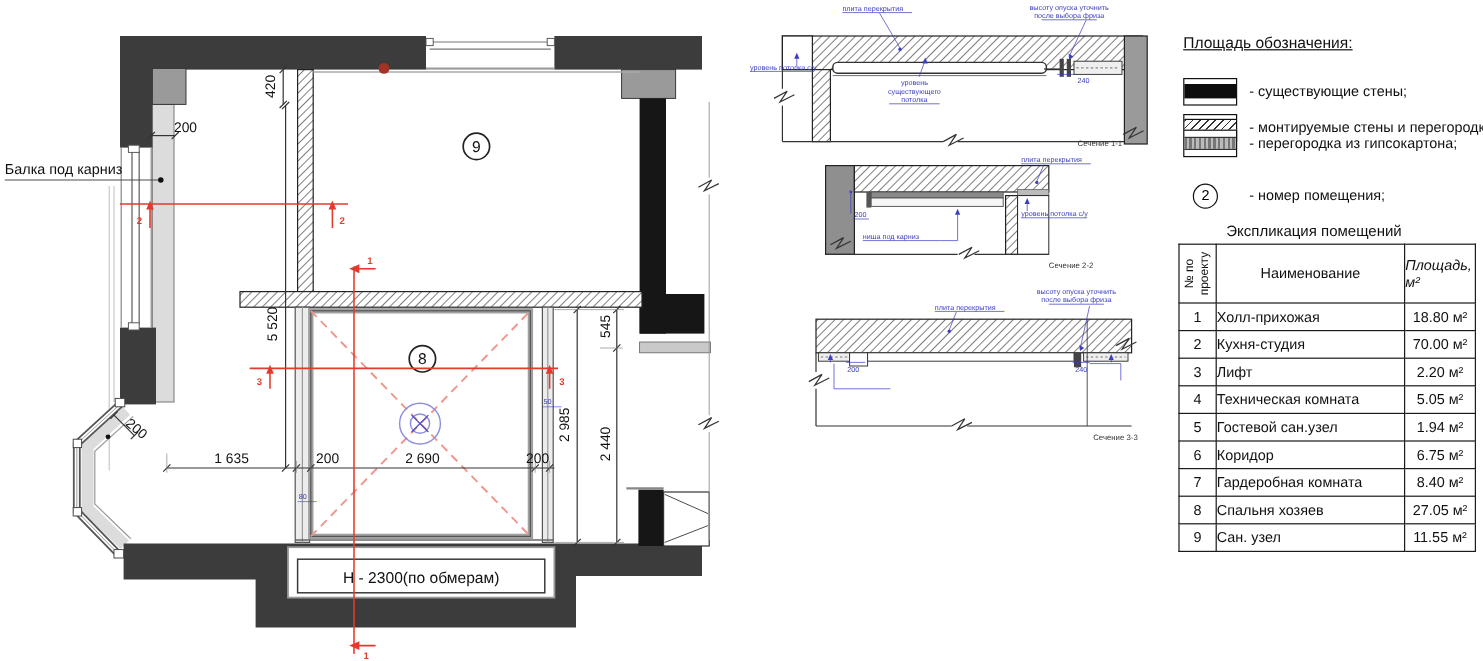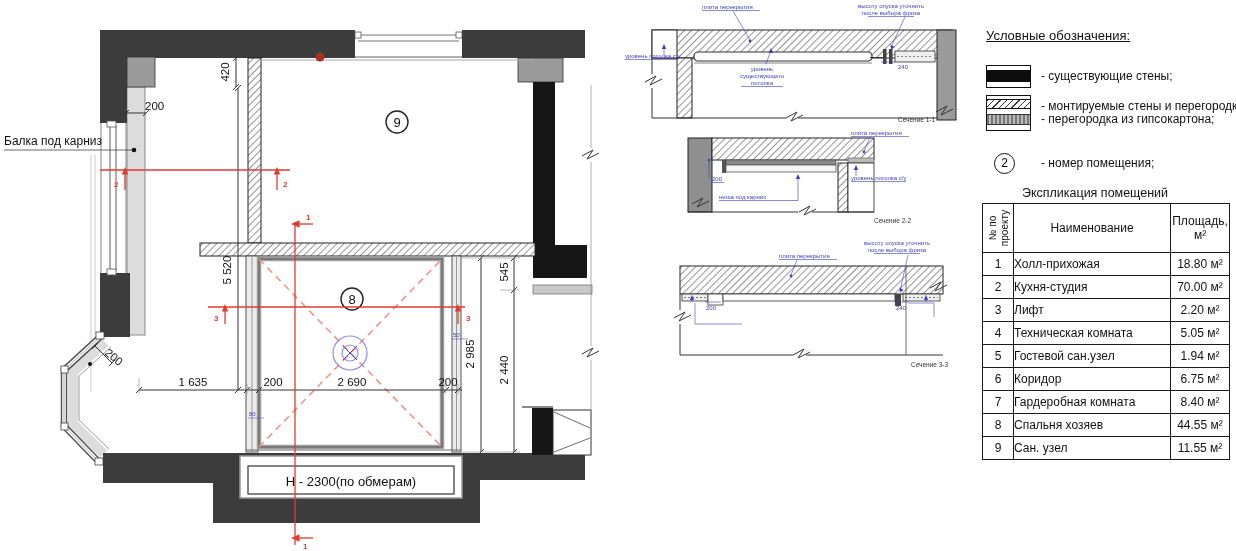--- a/index.html
+++ b/index.html
@@ -34,21 +34,21 @@
   
   #expl{position:absolute;left:982px;top:186px;width:226px;}
   .tb-title{font-size:12.5px;text-align:center;height:14px;color:#111;}
   #expl table{border-collapse:collapse;margin-top:3px;width:246px;table-layout:fixed;}
   #expl td,#expl th{border:1px solid #1a1a1a;font-size:12px;font-weight:normal;
       color:#111;padding:0;overflow:hidden;}
   #expl tr{height:23px;}
   #expl tr.hd{height:49px;}
   th.c-num{width:30px;position:relative;}
   th.c-name{width:156px;text-align:center;}
-  th.c-area{width:58px;text-align:center;}
+  th.c-area{width:58px;text-align:left;font-style:italic;}
   .rot{position:absolute;left:50%;top:50%;transform:translate(-50%,-50%) rotate(-90deg);
       width:48px;font-size:10px;line-height:1.15;text-align:center;}
   td.c1{text-align:center;}
   td.c2{padding-left:9px;}
   td.c3{text-align:center;border-radius:11px;}
   td.tot{padding-left:6px;}
 </style>
 </head>
 <body>
 
@@ -366,21 +366,21 @@
   <text x="779" y="258" class="blue">плита перекрытия</text>
   <text x="897" y="245" text-anchor="middle" class="blue">высоту опуска уточнить</text>
   <text x="897" y="252" text-anchor="middle" class="blue">после выбора фриза</text>
   <text x="706" y="310" class="blue">200</text>
   <text x="896" y="310" class="blue">240</text>
   <text x="911" y="367" class="sname">Сечение 3-3</text>
 </g>
 </svg>
 
 <div id="legend">
-  <div class="lg-title">Условные обозначения:</div>
+  <div class="lg-title">Площадь обозначения:</div>
   <div class="lg-item" style="top:35px;">
     <div class="sw">
           <div class="band band-black"></div>
         </div>
     <div class="lg-label">- существующие стены;</div>
   </div>
   <div class="lg-item" style="top:65px;">
     <div class="sw">
           <div class="band band-hatch"></div>
         </div>
@@ -442,21 +442,21 @@
       <td class="c3">6.75 м²</td>
     </tr>
     <tr>
       <td class="c1">7</td>
       <td class="c2">Гардеробная комната</td>
       <td class="c3">8.40 м²</td>
     </tr>
     <tr>
       <td class="c1">8</td>
       <td class="c2">Спальня хозяев</td>
-      <td class="c3">44.55 м²</td>
+      <td class="c3">27.05 м²</td>
     </tr>
     <tr>
       <td class="c1">9</td>
       <td class="c2">Сан. узел</td>
       <td class="c3">11.55 м²</td>
     </tr>
   </tbody>
       </table>
 </div>
 

